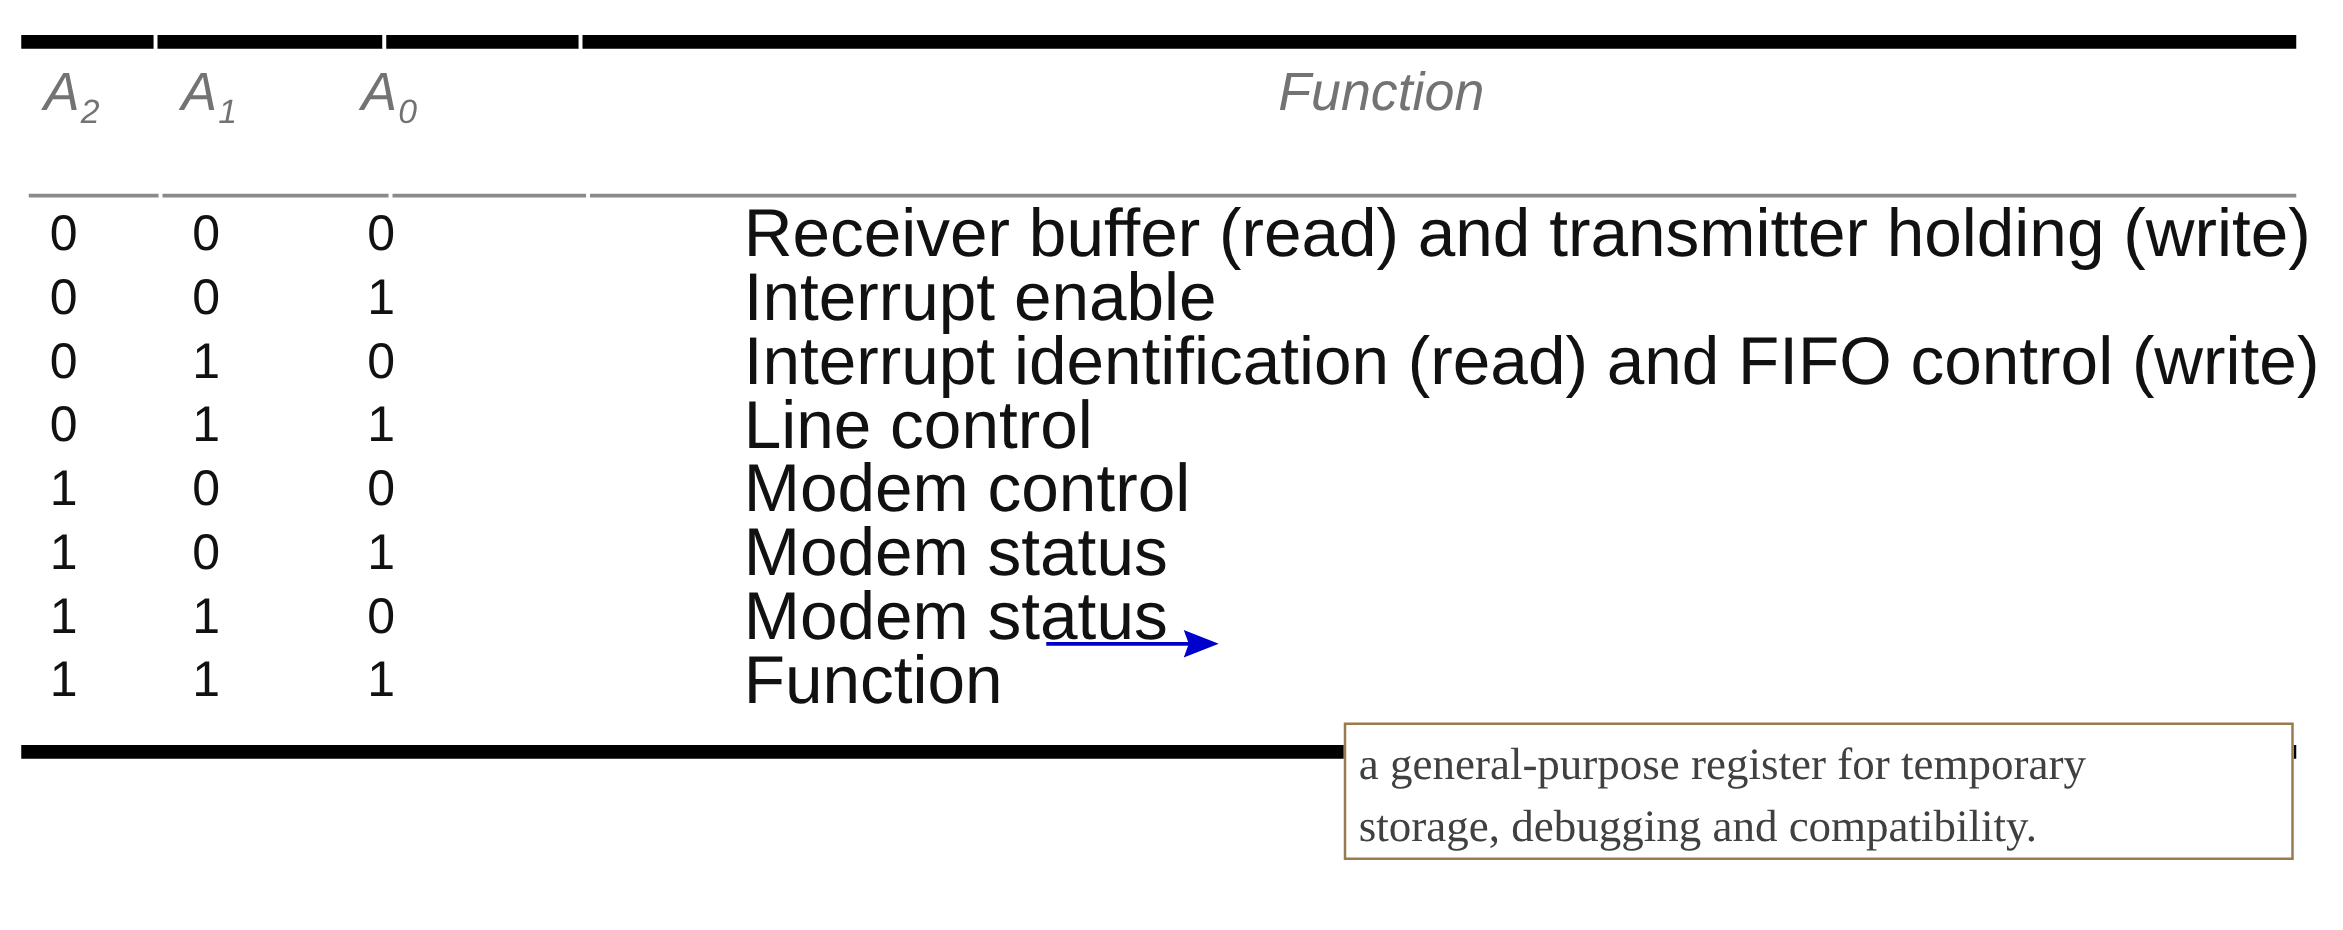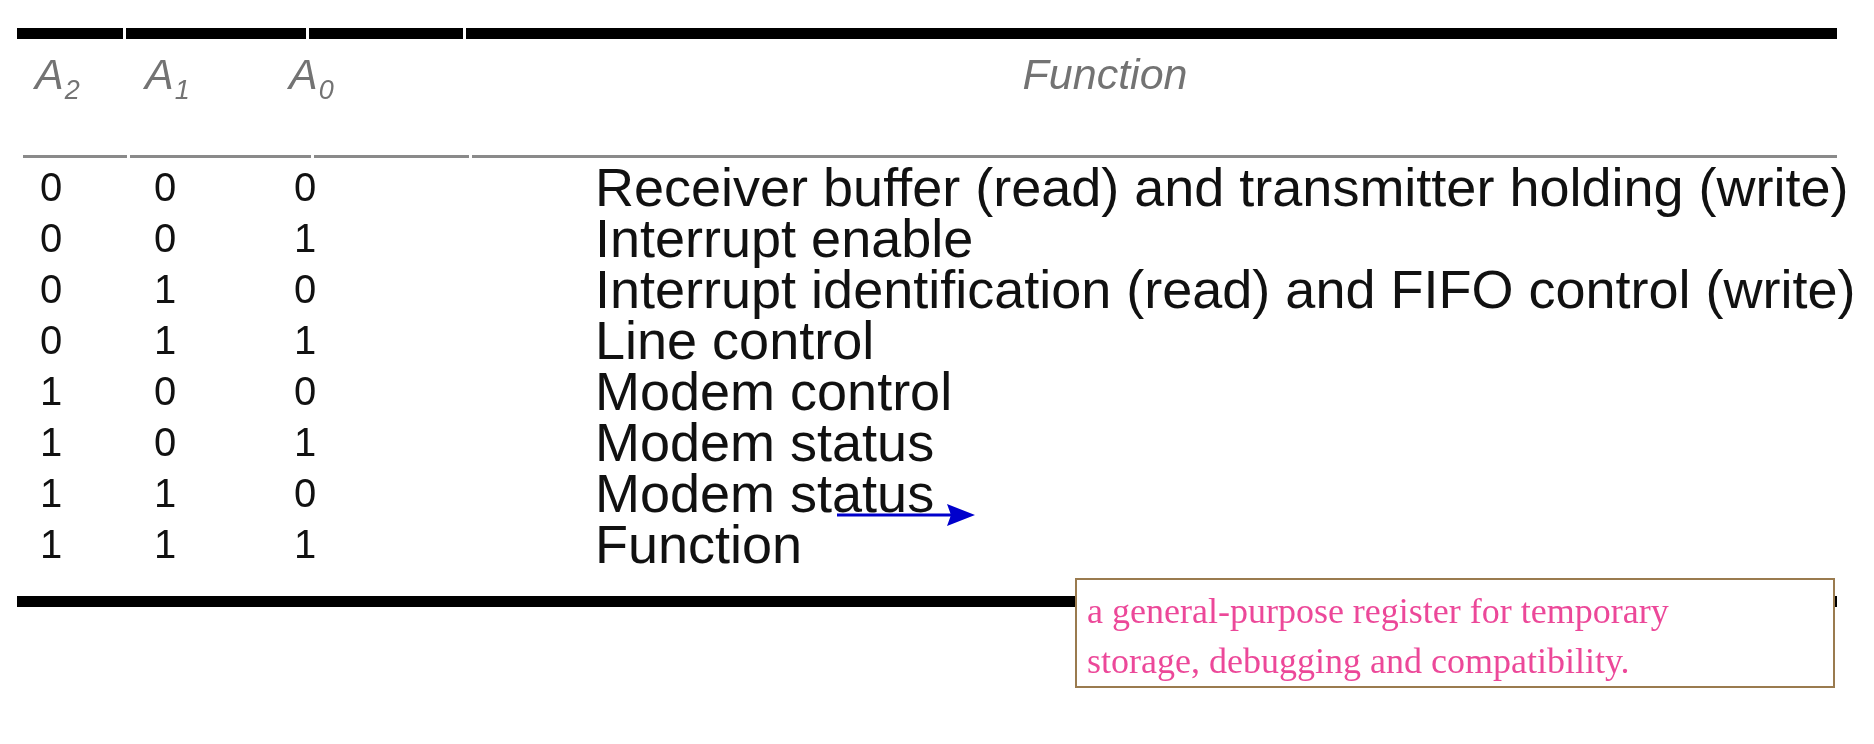--- a/index.html
+++ b/index.html
@@ -149,21 +149,21 @@
     height: 110px;
     border: 2px solid #9a7b4f;
     background: #ffffff;
     box-sizing: border-box;
     padding: 6px 10px 0 10px;
   }
   #annotation-box .ann-line {
     font-family: "Liberation Serif", serif;
     font-size: 36px;
     line-height: 50px;
-    color: #ec4899;
+    color: #404040;
     white-space: nowrap;
   }
 </style>
 </head>
 <body>
 
 <div id="table-root">
 
   <div class="rule-top">
     <i style="width:106px"></i>

